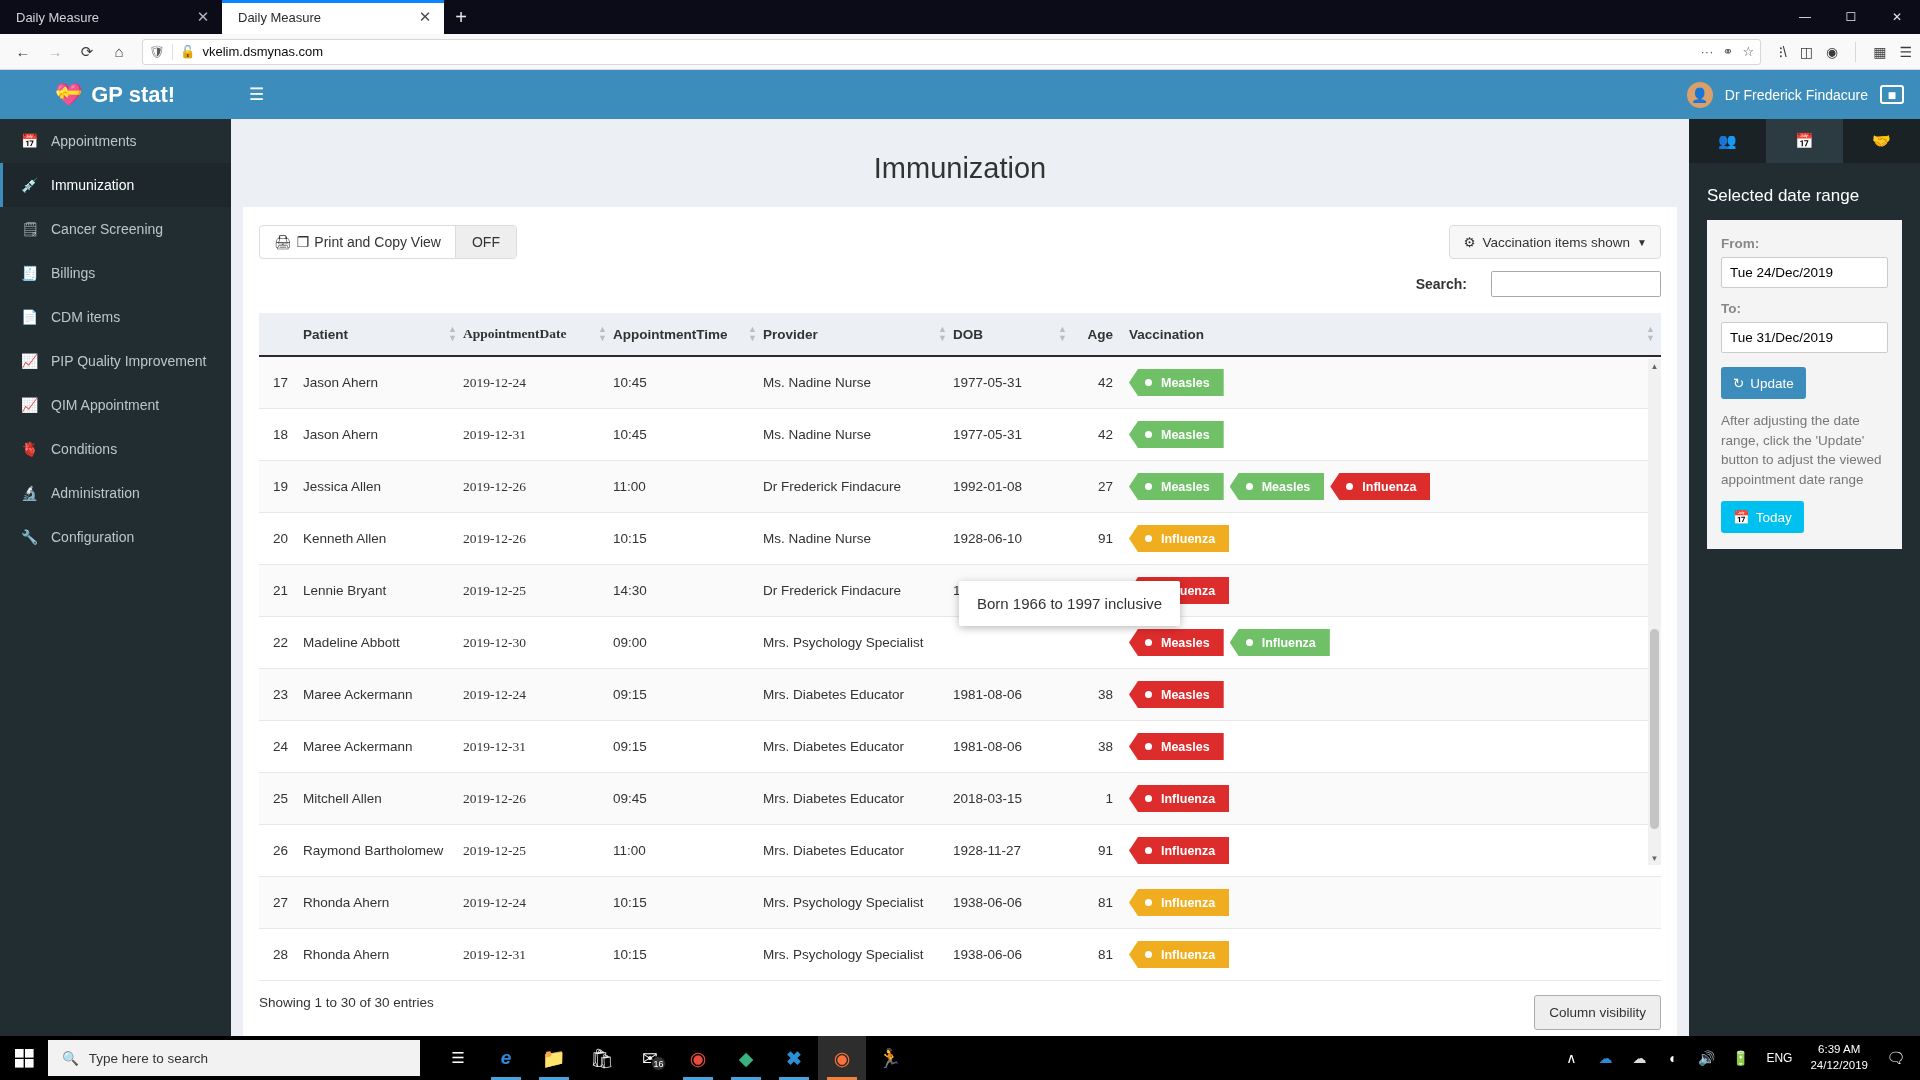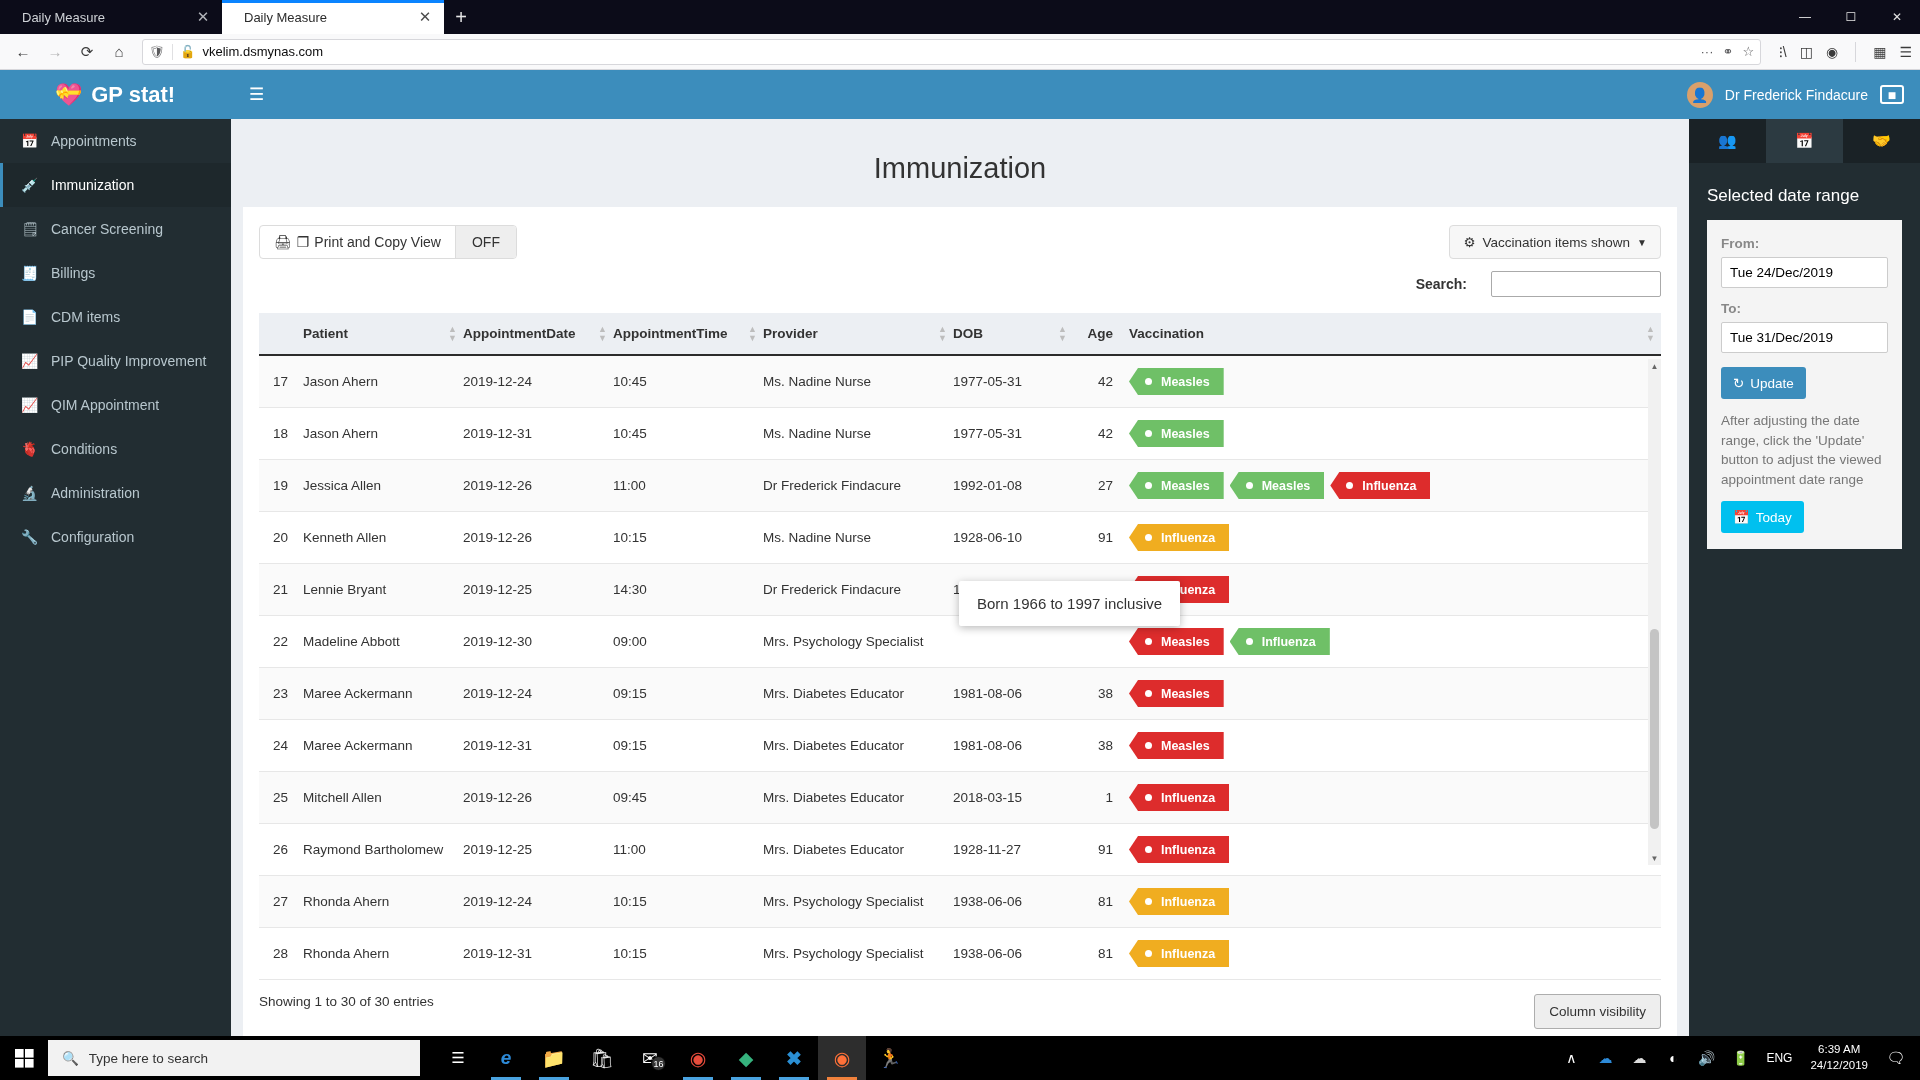--- a/index.html
+++ b/index.html
@@ -12,21 +12,21 @@
 
   
   .browser { width: 1920px; height: 1058px; display: flex; flex-direction: column; }
 
   .tabstrip {
     height: 34px; background: #0c0c19; display: flex; align-items: flex-end;
     position: relative; flex: 0 0 34px;
   }
   .tab {
     height: 34px; width: 222px; display: flex; align-items: center;
-    padding: 0 8px 0 22px; color: #cfd2d6; font-size: 13px; position: relative;
+    padding: 0 8px 0 16px; color: #cfd2d6; font-size: 13px; position: relative;
   }
   .tab.active { background: #ffffff; color: #2b2b2b; border-radius: 0; }
   .tab.active::before {
     content:""; position:absolute; left:0; right:0; top:0; height:3px; background:#0a84ff;
   }
   .tab-title { flex: 1; overflow: hidden; white-space: nowrap; text-overflow: ellipsis; }
   .tab-close { width: 22px; height: 22px; display:flex; align-items:center; justify-content:center;
     font-size: 15px; color: inherit; opacity: .85; }
   .newtab { width: 34px; height: 34px; display:flex; align-items:center; justify-content:center;
     color:#e6e6e6; font-size: 20px; font-weight: 300; }
@@ -104,21 +104,21 @@
     background:#eceff3; text-align:left; padding:13px 10px 13px 0; font-weight:bold; font-size:13.5px;
     color:#333; border-bottom:2px solid #2b2b2b; position:relative; white-space:nowrap;
   }
   th .sortarr { position:absolute; right:6px; top:50%; transform:translateY(-50%);
     color:#bdbdbd; font-size:9px; line-height:1.05; }
   tbody td { padding:12px 10px 12px 0; border-bottom:1px solid #e7e7e7; vertical-align:middle; }
   tbody tr:nth-child(odd) td { background:#fafafa; }
   tbody tr:nth-child(even) td { background:#ffffff; }
   .c-idx { width:44px; padding-left:14px !important; text-align:left; }
   .c-pat { width:160px; }
-  .c-apd { width:150px; }
+  .c-apd { width:150px;font-family:Liberation Serif, serif; }
   .c-apt { width:150px; }
   .c-prov{ width:190px; }
   .c-dob { width:120px; }
   .c-age { width:56px; text-align:right; padding-right:16px !important; }
   .c-vac { }
 
   .tag {
     display:inline-flex; align-items:center; gap:9px; height:27px; padding:0 14px 0 9px;
     color:#fff; font-size:12.5px; font-weight:bold; margin-right:6px; position:relative;
     clip-path: polygon(9px 0, 100% 0, 100% 100%, 9px 100%, 0 50%);

